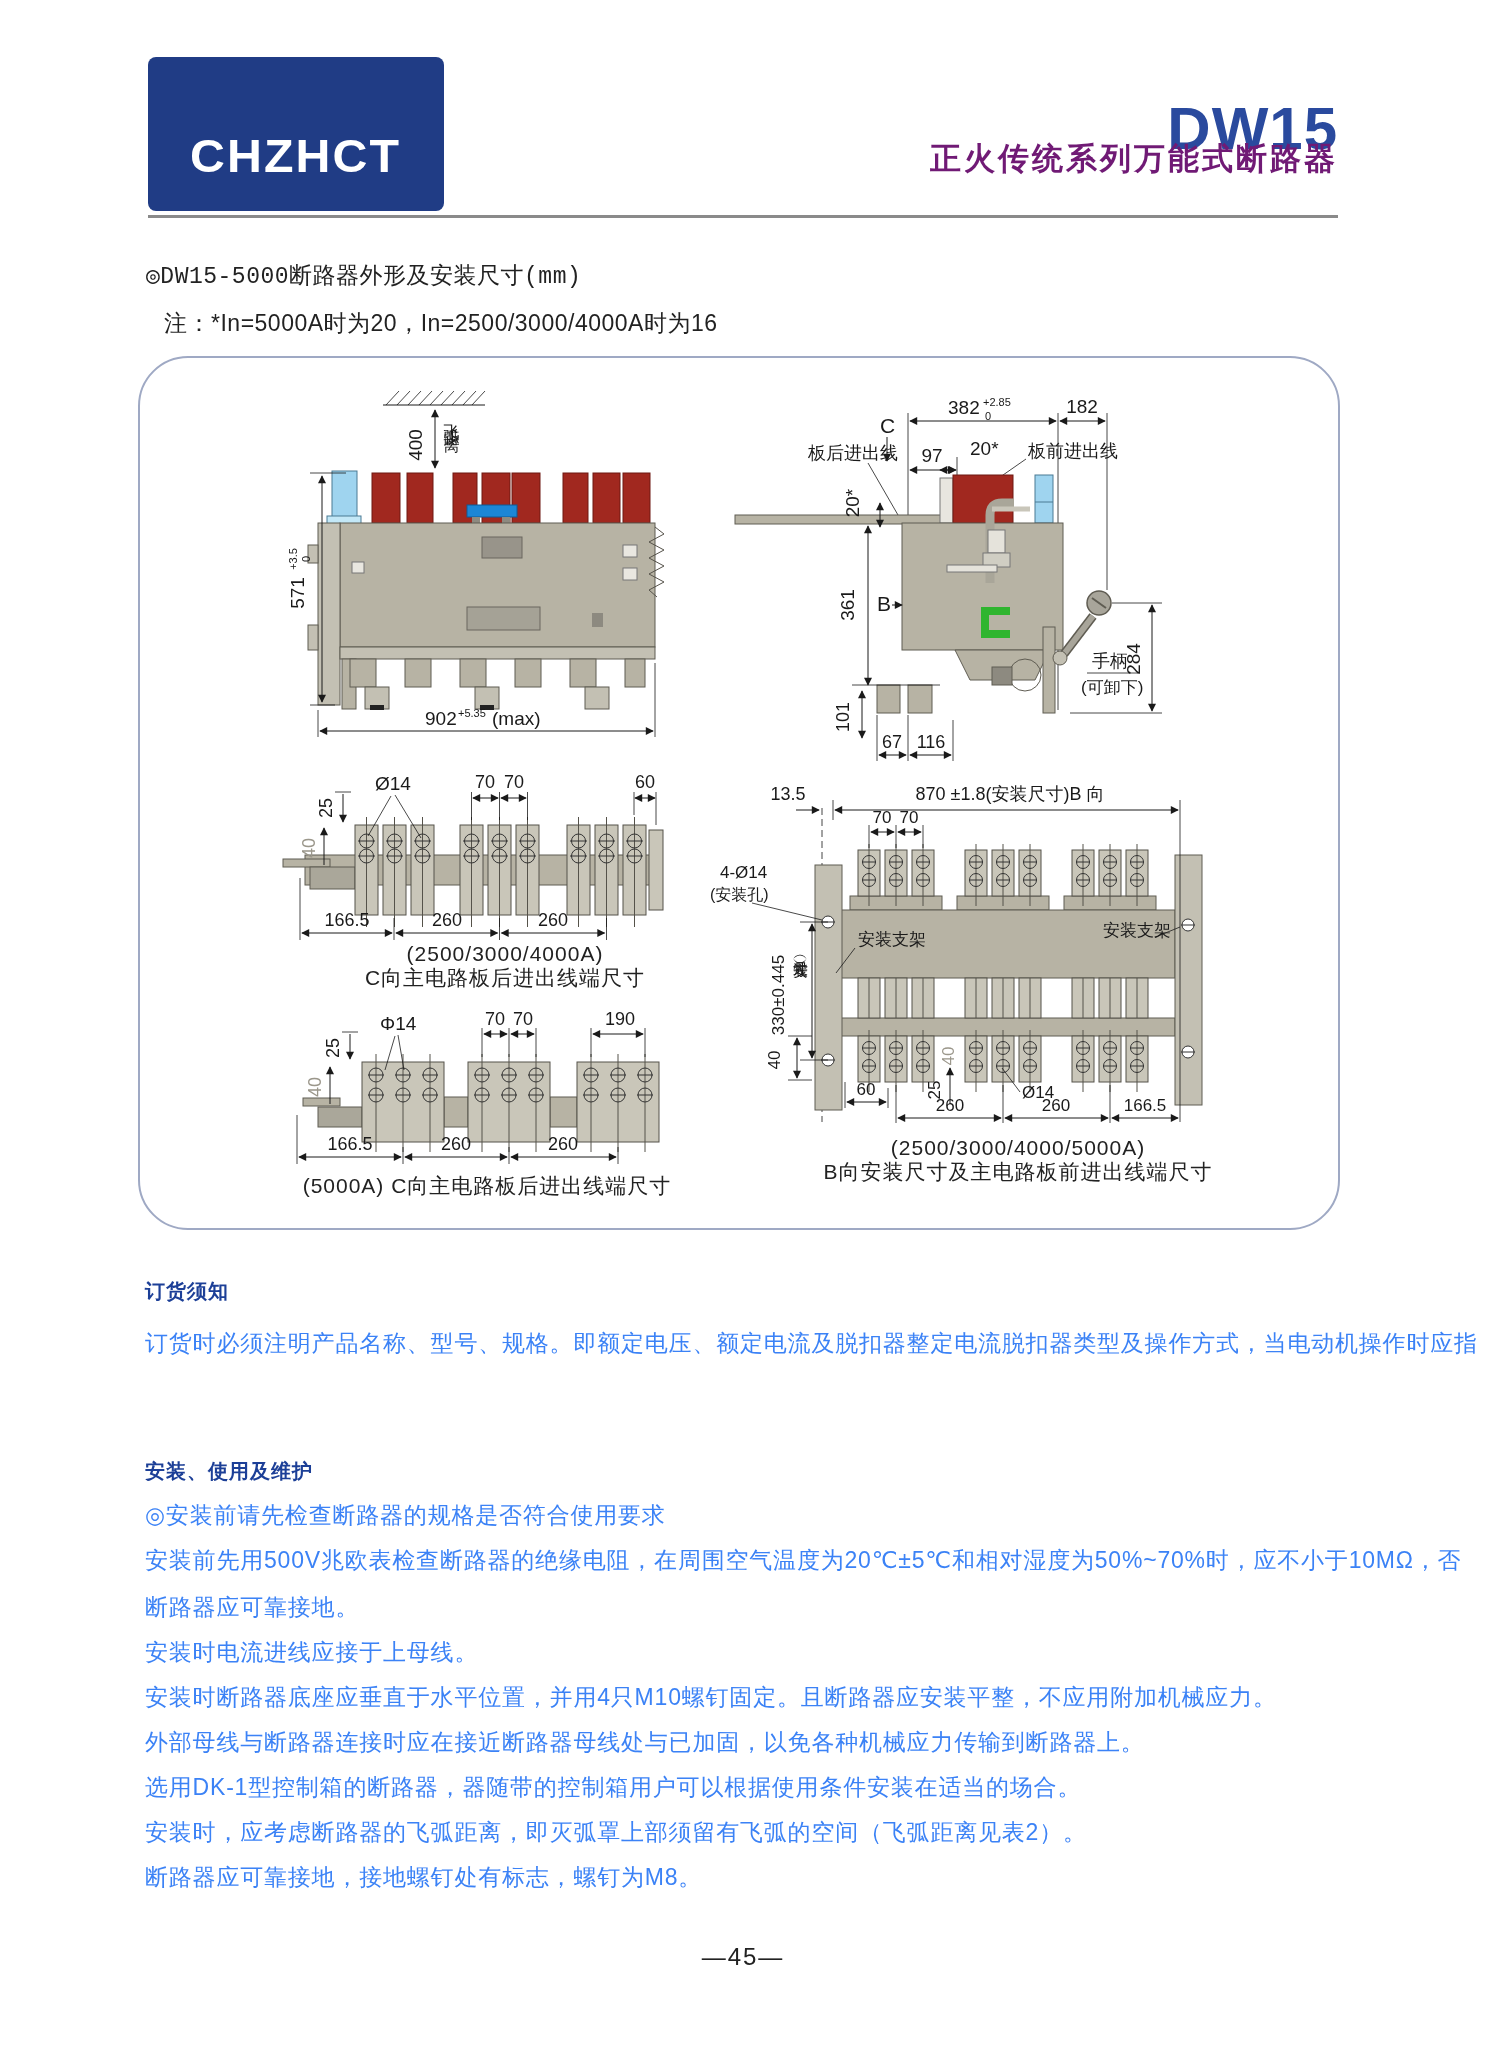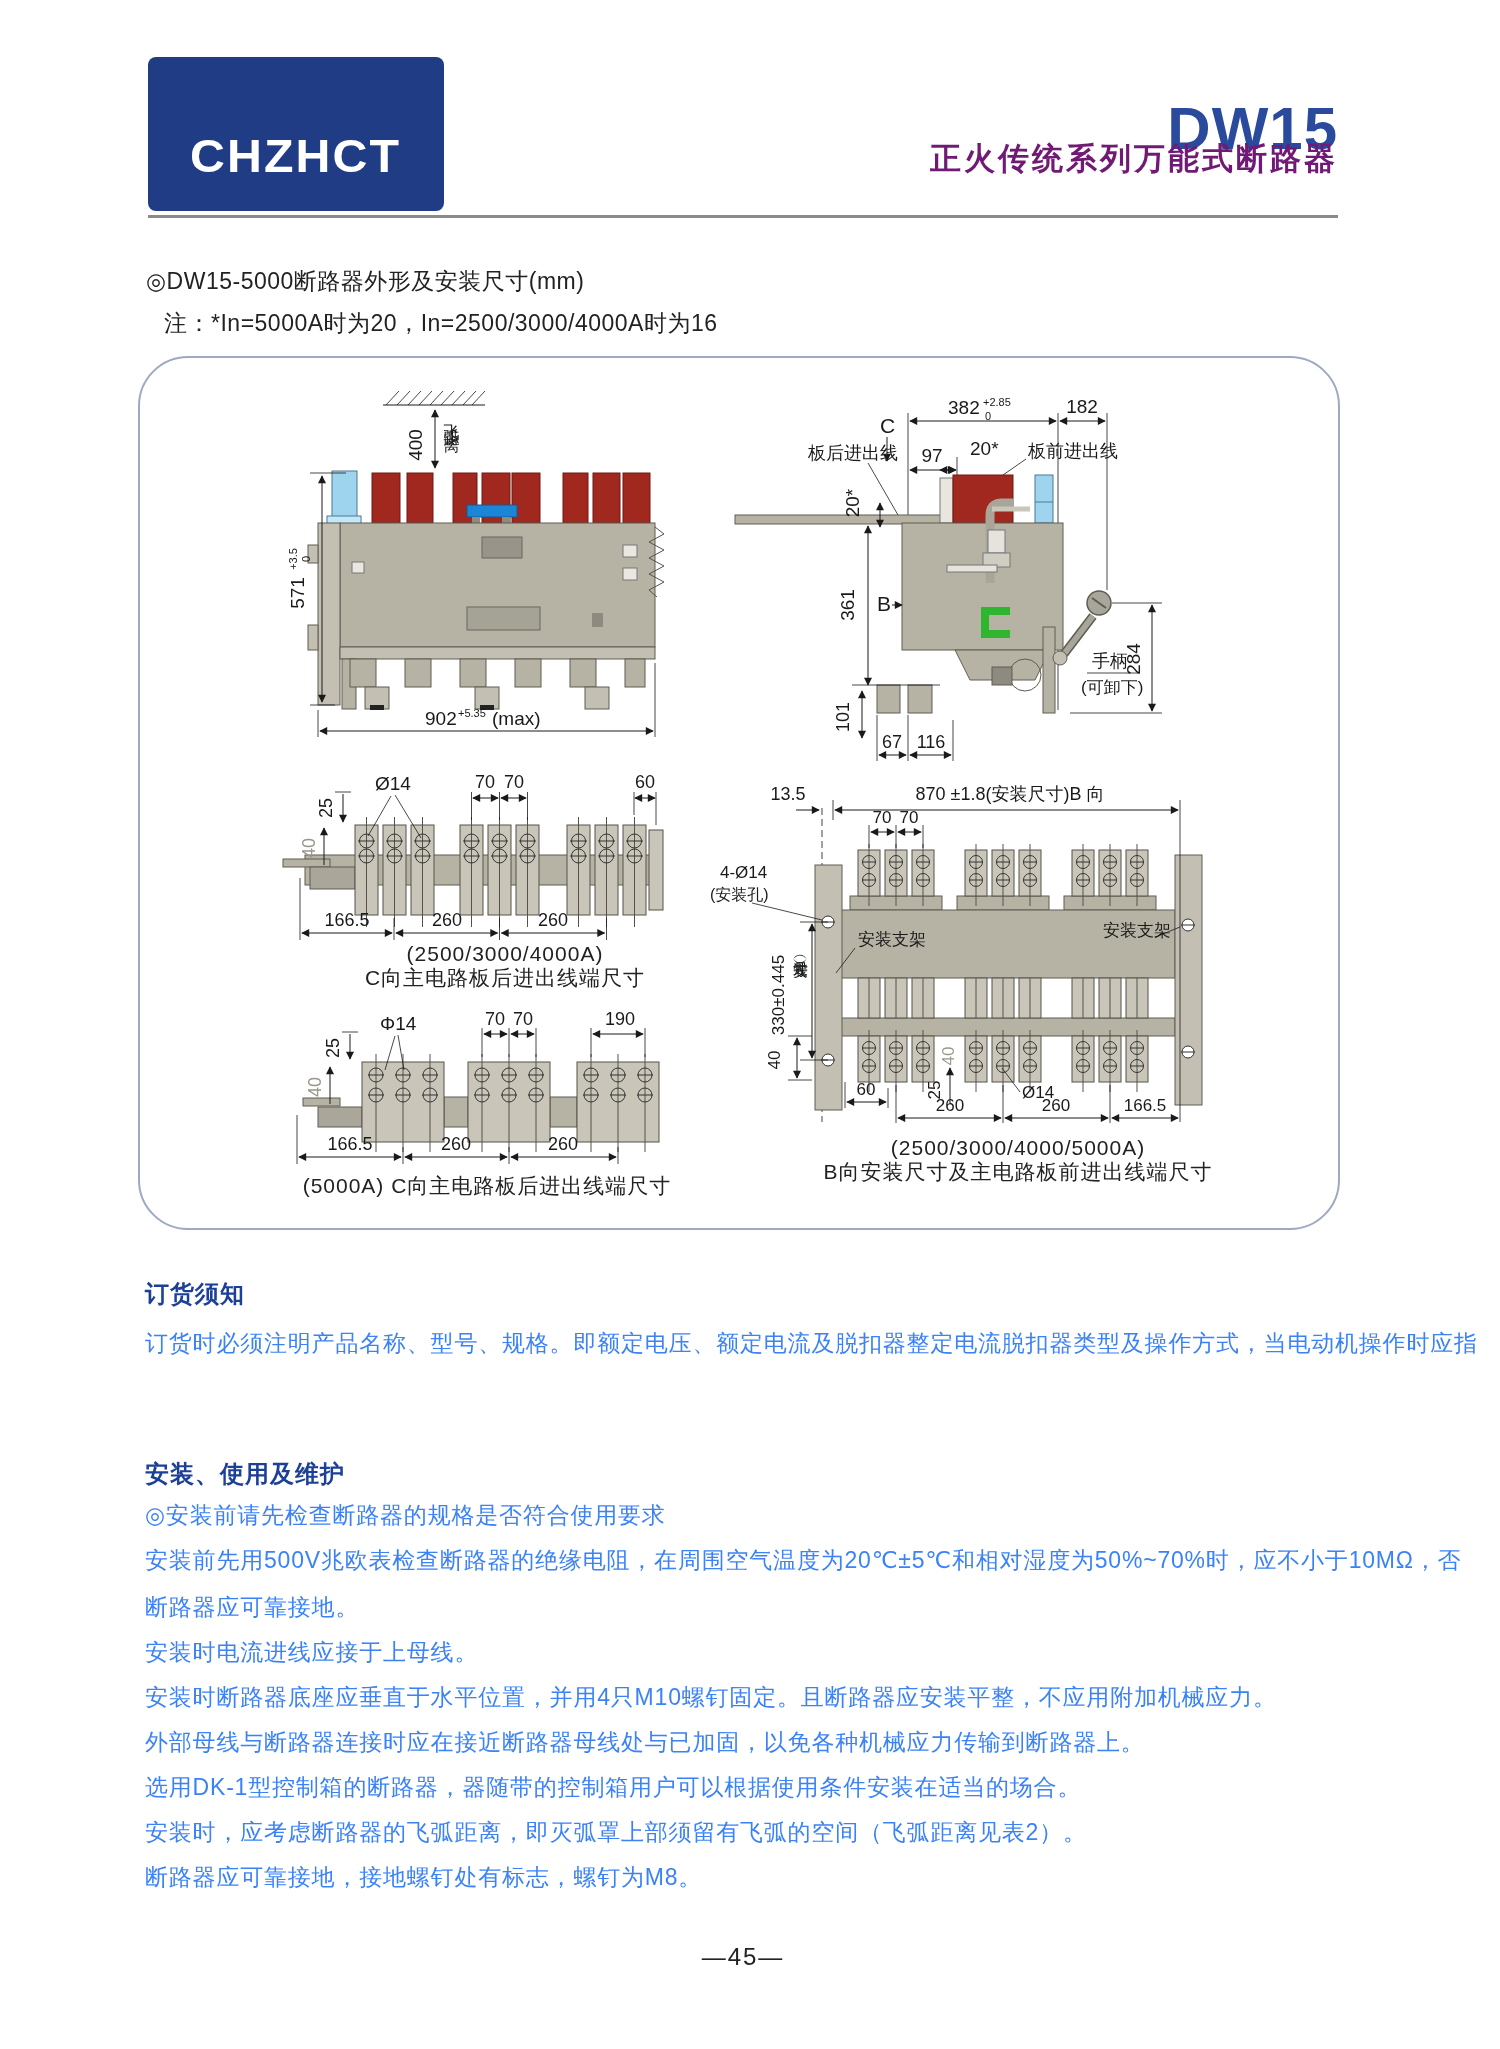--- a/index.html
+++ b/index.html
@@ -7,30 +7,30 @@
         font-family:"Liberation Sans","DejaVu Sans",sans-serif;overflow:hidden;color:#3c3c3c;}
   .abs{position:absolute;}
   
   .logo-box{left:148px;top:57px;width:296px;height:154px;background:#203c85;
             display:flex;align-items:flex-end;justify-content:center;padding-bottom:28px;box-sizing:border-box;border-radius:8px;}
   .logo-text{color:#ffffff;font-weight:bold;font-size:46px;letter-spacing:2px;transform:scaleX(1.05);}
   .brand-model{right:162px;top:62px;font-size:60px;font-weight:bold;color:#2a4a9e;letter-spacing:1px;margin-top:32px;}
   .brand-series{right:162px;top:138px;font-size:31px;font-weight:bold;color:#701a75;letter-spacing:3px;}
   .header-rule{left:148px;top:215px;width:1190px;height:3px;background:#8a8a8a;}
   
-  .intro-title{left:146px;top:266px;font-size:23px;color:#222;letter-spacing:0.5px;}
+  .intro-title{left:146px;top:260px;font-size:23px;color:#222;letter-spacing:0.5px;font-family:Liberation Mono, monospace;}
   .intro-note{left:164px;top:308px;font-size:23px;color:#222;letter-spacing:0.5px;}
   
   .figure-box{left:138px;top:356px;width:1202px;height:874px;border:2px solid #9fa9c4;border-radius:50px;background:#fff;box-sizing:border-box;}
   .caption{font-size:21px;color:#222;text-align:center;letter-spacing:1px;line-height:24px;}
   .cap-a{left:305px;top:942px;width:400px;}
   .cap-b{left:287px;top:1174px;width:400px;}
   .cap-c{left:818px;top:1136px;width:400px;}
   
-  .sec-heading{font-size:24px;font-weight:bold;color:#1c3f97;letter-spacing:1px;}
+  .sec-heading{font-size:20px;font-weight:bold;color:#1c3f97;letter-spacing:1px;}
   .bodyline{left:145px;width:1215px;font-size:23px;color:#3b82f6;letter-spacing:0.8px;white-space:nowrap;}
   .footer-page{left:148px;top:1943px;width:1190px;text-align:center;font-size:24px;color:#222;letter-spacing:2px;}
   svg{position:absolute;overflow:visible;}
   svg text{font-family:"Liberation Sans","DejaVu Sans",sans-serif;fill:#1a1a1a;}
   .dim{stroke:#1a1a1a;stroke-width:1;fill:none;}
   .ext{stroke:#1a1a1a;stroke-width:0.8;fill:none;}
   .dash{stroke:#444;stroke-width:1;stroke-dasharray:7 4;fill:none;}
   .cl{stroke:#55524a;stroke-width:1;fill:none;}
   .grey40{fill:#9b978b;}
 </style>

